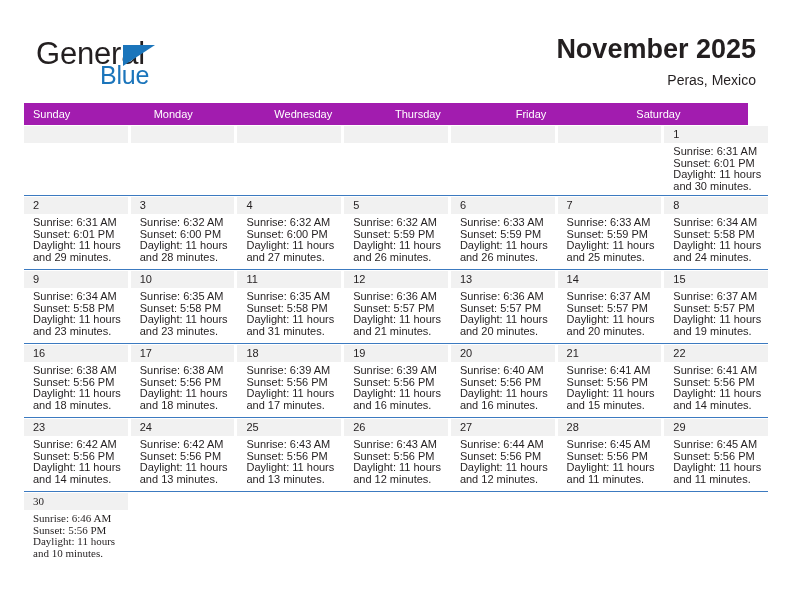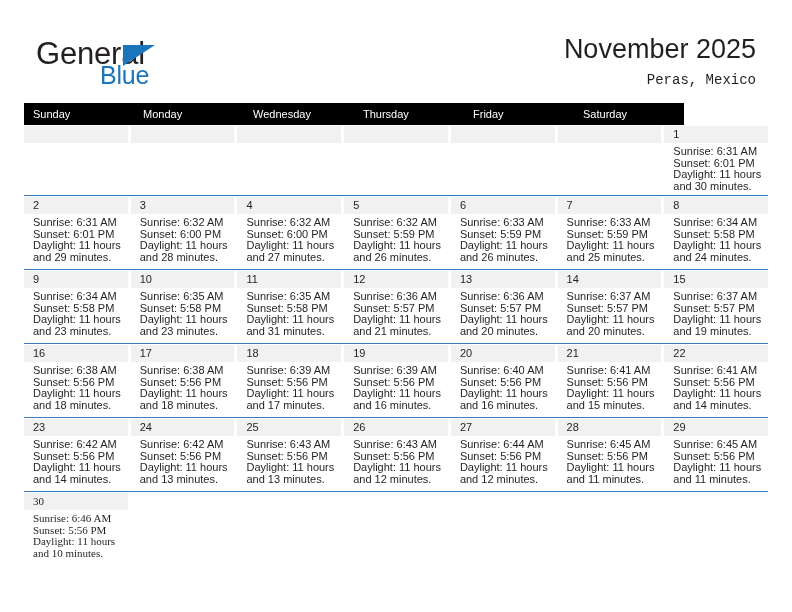--- a/index.html
+++ b/index.html
@@ -68,45 +68,44 @@
   .title-block {
     position: absolute;
     right: 36px;
     top: 33px;
     text-align: right;
   }
   .cal-title {
     font-size: 27px;
     line-height: 32px;
     color: #231f20;
-    font-weight: normal;
+    font-weight: bold;
     margin: 0;
     white-space: nowrap;
   }
   .cal-subtitle {
     font-size: 14px;
     line-height: 18px;
     color: #231f20;
     margin: 6px 0 0 0;
     white-space: nowrap;
-    font-family: Liberation Mono, monospace;
   }
 
   
   .calendar {
     position: absolute;
     left: 24px;
     top: 103px;
     width: 744px;
   }
   .weekday-row {
     display: flex;
-    width: 660px;
+    width: 724px;
     height: 22px;
-    background: #000000;
+    background: #a21caf;
   }
   .weekday {
     flex: 1 1 0;
     color: #ffffff;
     font-size: 11px;
     line-height: 22px;
     padding-left: 9px;
     box-sizing: border-box;
     white-space: nowrap;
     overflow: hidden;

